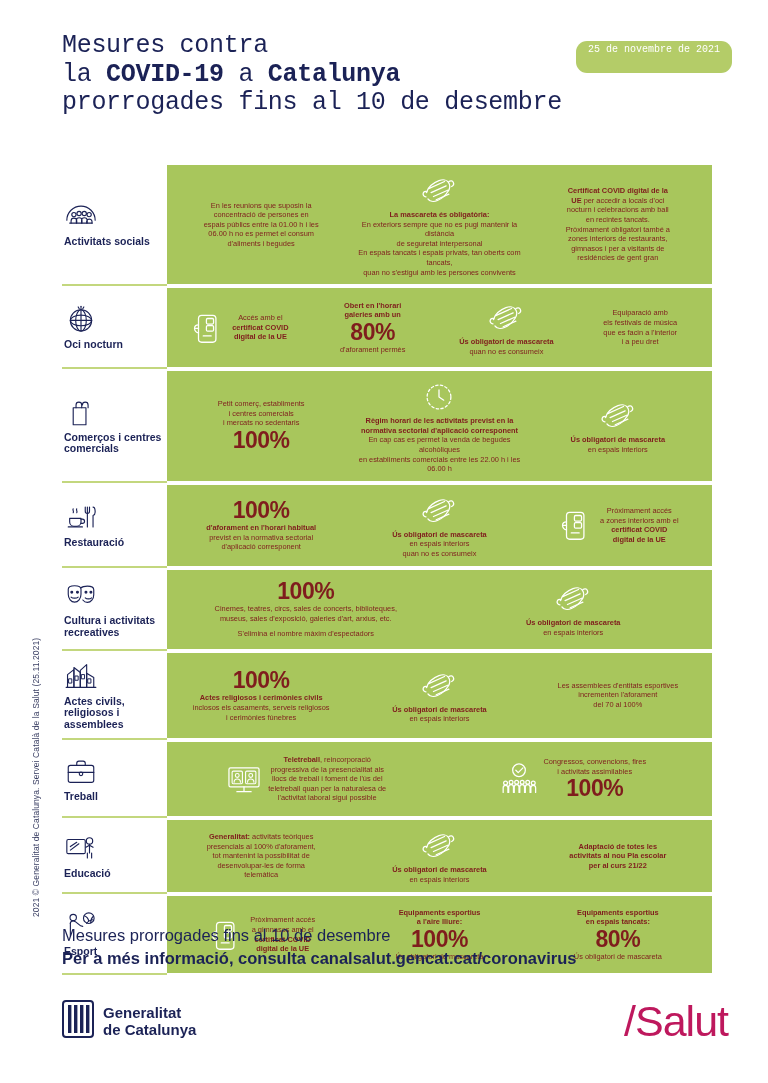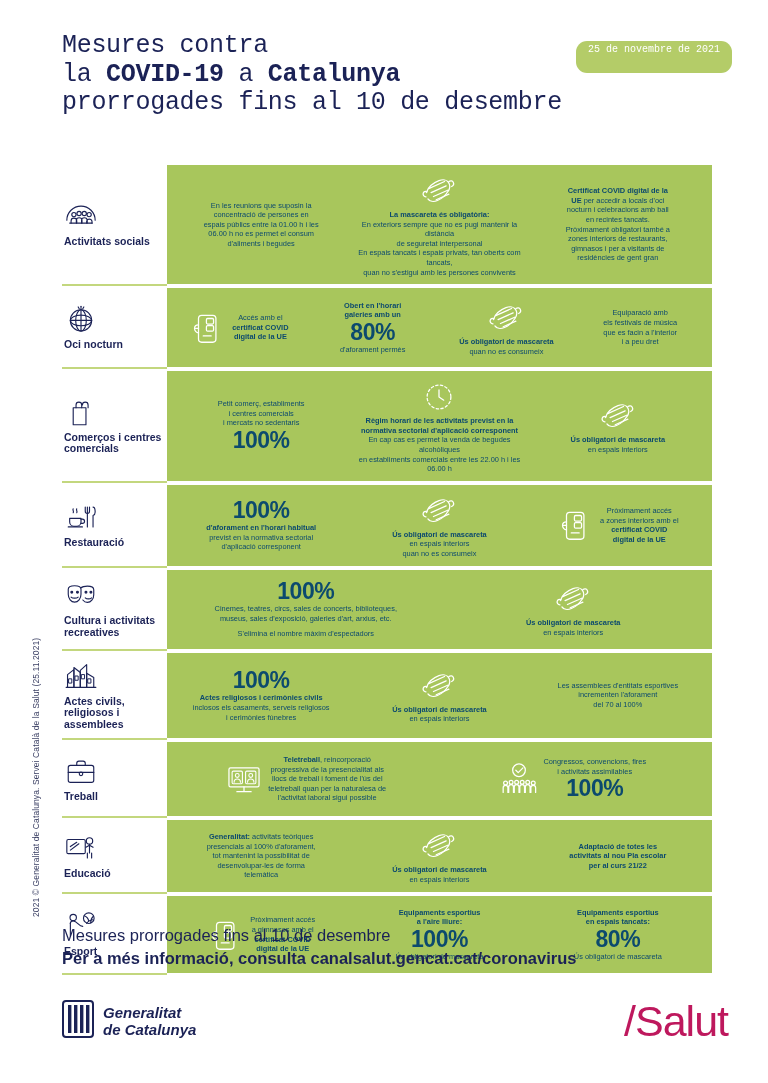--- a/index.html
+++ b/index.html
@@ -41,21 +41,21 @@
   }
   .cat .ico{height:34px;display:flex;align-items:flex-end;margin-bottom:3px;}
   .cat .cname{font-size:10.5px;font-weight:bold;line-height:11.5px;color:#1b2256;}
   .cells{
     flex:1;background:#a8c65c;display:flex;align-items:center;
     border-bottom:2px solid #ffffff;box-sizing:border-box;
     padding:7px 6px;gap:2px;
   }
   .cell{
     flex:1;display:flex;align-items:center;justify-content:center;gap:5px;
-    color:#0c4a6e;text-align:center;box-sizing:border-box;padding:0 3px;
+    color:#7f1d1d;text-align:center;box-sizing:border-box;padding:0 3px;
   }
   .cell .txt{font-size:7.4px;line-height:9.6px;}
   .cell .txt b{font-weight:bold;}
   .big{font-size:23px;font-weight:bold;line-height:25px;letter-spacing:-0.5px;}
   .stack{display:flex;flex-direction:column;align-items:center;justify-content:center;}
   .icoW{flex:0 0 auto;display:flex;align-items:center;justify-content:center;}
 
   
   .r0 .cells,.r0 .cat{min-height:96px;}
   .r1 .cells,.r1 .cat{min-height:81px;}
@@ -66,21 +66,21 @@
   .r6 .cells,.r6 .cat{min-height:76px;}
   .r7 .cells,.r7 .cat{min-height:74px;}
   .r8 .cells,.r8 .cat{min-height:79px;}
 
   
   .footer{position:absolute;left:62px;top:925px;right:40px;}
   .f1{font-size:16.5px;line-height:21px;color:#1b2256;font-weight:normal;}
   .f2{font-size:16.5px;line-height:22px;color:#1b2256;font-weight:bold;margin-top:1px;}
   .brands{position:absolute;left:62px;top:1000px;right:40px;display:flex;align-items:center;justify-content:space-between;}
   .gencat{display:flex;align-items:center;gap:9px;}
-  .gencat .txt{font-size:15px;font-weight:bold;line-height:17px;color:#1b2256;font-style:italic;}
+  .gencat .txt{font-size:15px;font-weight:bold;line-height:17px;color:#1b2256;}
   .salut{font-size:43px;color:#be185d;line-height:40px;letter-spacing:-1px;font-weight:normal;}
 </style>
 </head>
 <body>
 
 <div class="page">
 
   <div class="vcredit">2021 © Generalitat de Catalunya. Servei Català de la Salut (25.11.2021)</div>
 
   <div class="header">

